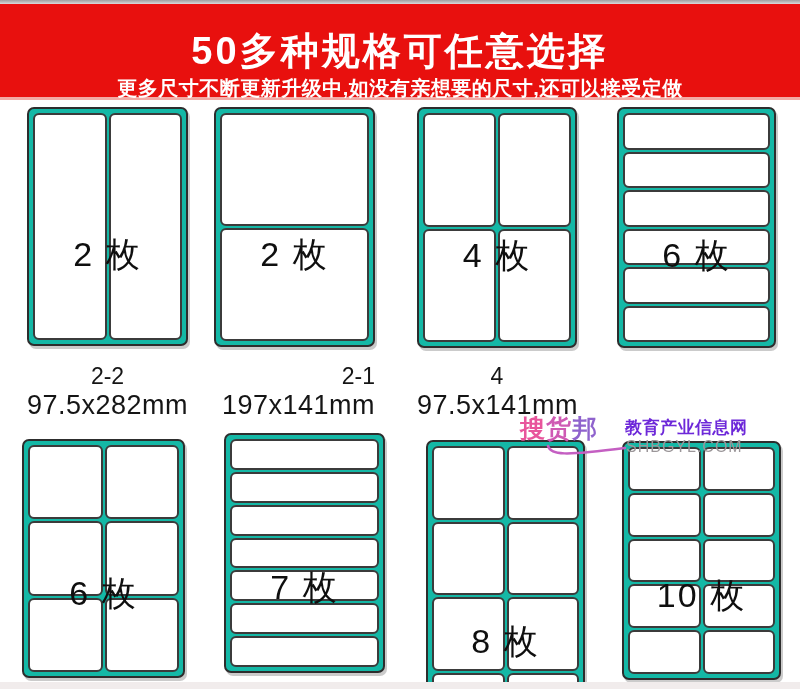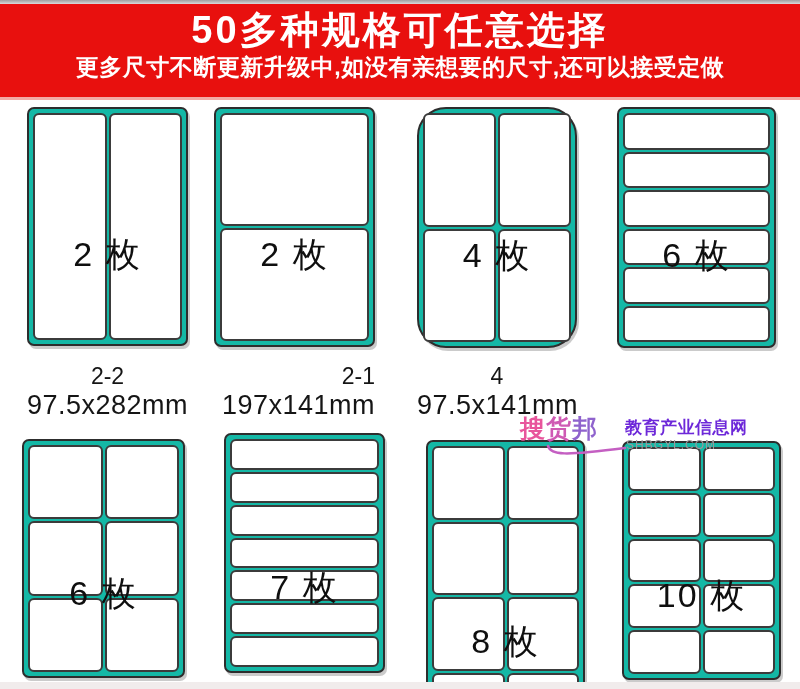--- a/index.html
+++ b/index.html
@@ -6,51 +6,51 @@
   .stage{
     position:relative;width:800px;height:689px;overflow:hidden;background:#ffffff;
     font-family:"Liberation Sans","DejaVu Sans",sans-serif;
   }
   
   .topstrip{position:absolute;left:0;top:0;width:800px;height:4px;
     background:linear-gradient(#9f9f9f,#dadada);}
   
   .banner{position:absolute;left:0;top:4px;width:800px;height:93px;
     background:#e8100e;border-bottom:3px solid #f3aaa5;text-align:center;color:#ffffff;}
-  .banner-title{margin-top:4px;font-size:38px;line-height:44px;font-weight:bold;letter-spacing:3px;}
-  .banner-subtitle{margin-top:1px;font-size:23px;line-height:28px;font-weight:bold;letter-spacing:0.5px;text-align:center;}
+  .banner-title{margin-top:25px;font-size:38px;line-height:44px;font-weight:bold;letter-spacing:3px;}
+  .banner-subtitle{margin-top:1px;font-size:20px;line-height:28px;font-weight:bold;letter-spacing:0.5px;text-align:center;}
   
   .sheet{position:absolute;background:#14b8a6;border:2px solid #2d2d2d;border-radius:7px;
     padding:4px;box-sizing:border-box;box-shadow:2px 3px 0 rgba(140,140,140,0.45);}
   .sheet-grid{width:100%;height:100%;display:grid;gap:2px;}
   .cell{border:2px solid #3b3b3b;border-radius:6px;background:#ffffff;box-sizing:border-box;}
   .sheet-label{position:absolute;left:50%;top:62%;transform:translate(-50%,-50%);
     font-size:34px;color:#0f0f0f;white-space:nowrap;letter-spacing:2px;z-index:2;}
   .row2 .sheet-label{top:65%;}
   .s1{left:27px;top:107px;width:161px;height:239px;}
   .s2{left:214px;top:107px;width:161px;height:240px;}
-  .s3{left:417px;top:107px;width:160px;height:241px;border-radius:29px;}
+  .s3{left:417px;top:107px;width:160px;height:241px;}
   .s4{left:617px;top:107px;width:159px;height:241px;}
   .s5{left:22px;top:439px;width:163px;height:239px;}
   .s6{left:224px;top:433px;width:161px;height:240px;}
   .s7{left:426px;top:440px;width:159px;height:312px;}
   .s8{left:622px;top:441px;width:159px;height:239px;}
   
   .caption{position:absolute;top:362px;text-align:center;color:#151515;}
   .c1{left:27px;width:161px;} .c2{left:214px;width:161px;text-align:right;}
   .c3{left:417px;width:160px;} .c4{left:617px;width:159px;}
   .cap-name{font-size:23px;line-height:28px;}
   .cap-size{font-size:27px;line-height:30px;letter-spacing:0.5px;}
   
   .wm-logo{position:absolute;left:520px;top:412px;font-size:25px;font-weight:bold;
     letter-spacing:1px;z-index:5;white-space:nowrap;}
   .wm-swoosh{position:absolute;left:545px;top:443px;z-index:5;}
   .wm-site{position:absolute;left:625px;top:416px;font-size:17px;font-weight:bold;z-index:5;
     letter-spacing:0.5px;white-space:nowrap;}
-  .wm-domain{position:absolute;left:626px;top:438px;font-size:12px;letter-spacing:1px;z-index:5;
+  .wm-domain{position:absolute;left:626px;top:438px;font-size:16px;letter-spacing:1px;z-index:5;
     white-space:nowrap;}
   .botstrip{position:absolute;left:0;top:682px;width:800px;height:7px;background:#f1ecec;}
 </style>
 </head>
 <body>
 
 <div class="stage">
 
   <div class="topstrip"></div>
 

